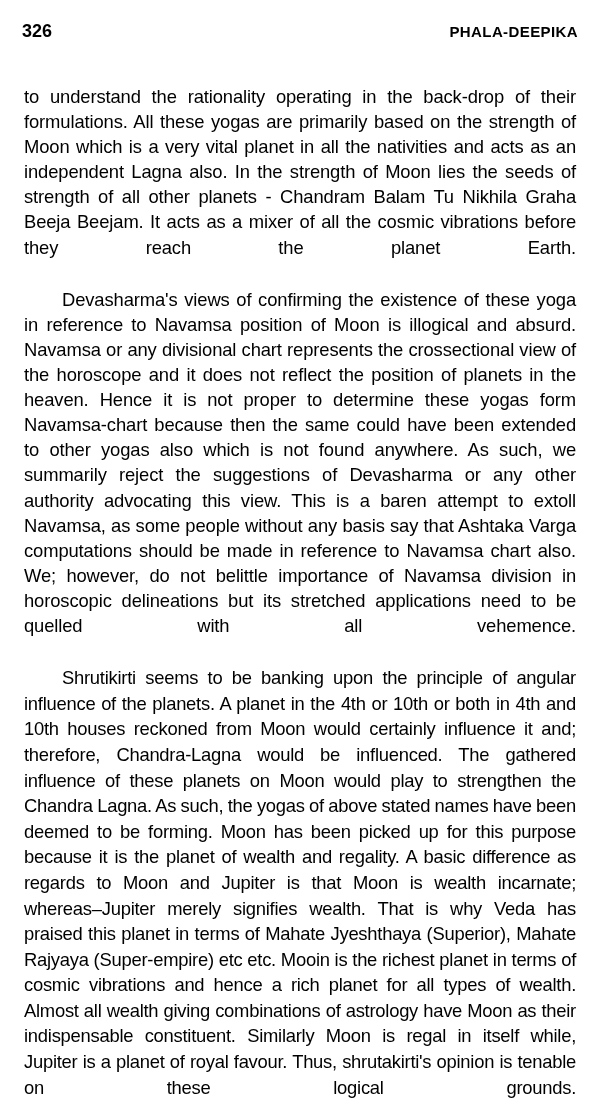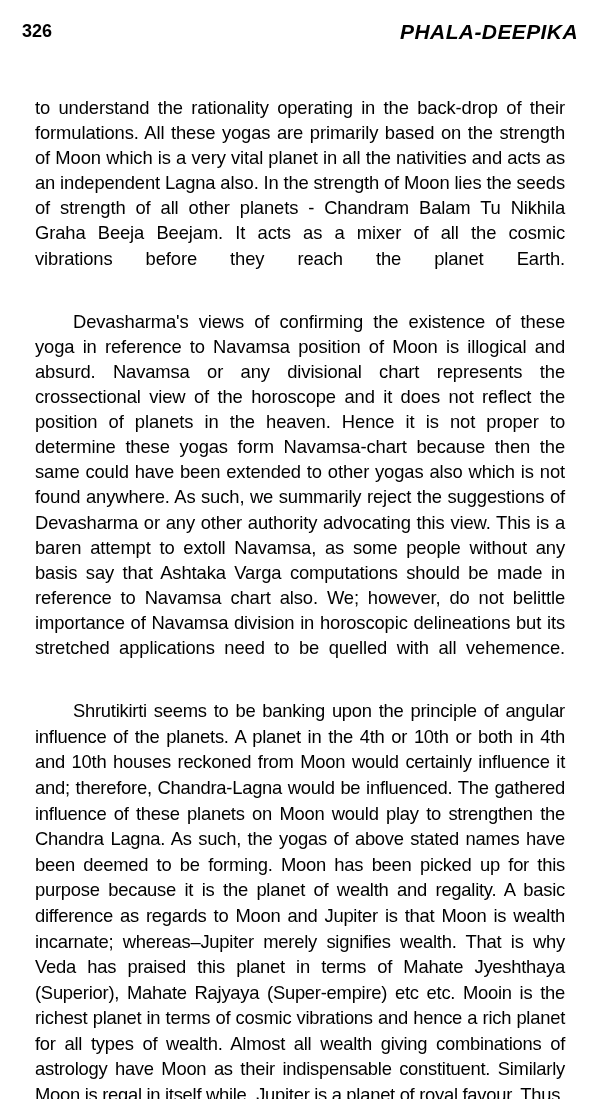--- a/index.html
+++ b/index.html
@@ -33,36 +33,35 @@
     align-items: center;
     justify-content: space-between;
   }
   .folio {
     font-size: 18px;
     font-weight: bold;
     letter-spacing: 0px;
     line-height: 1;
   }
   .book-title {
-    font-size: 21px;
+    font-size: 15px;
     font-weight: bold;
     letter-spacing: 0.4px;
     line-height: 1;
-    font-style: italic;
   }
 
   
   .text-column {
     position: absolute;
     top: 82px;
     left: 22px;
     width: 556px;
   }
   p.para {
-    margin: 13px;
+    margin: 2px;
     padding: 0;
     font-size: 18.4px;
     line-height: 25.1px;
     text-align: justify;
     text-justify: inter-word;
     letter-spacing: -0.12px;
     word-spacing: -0.2px;
     -webkit-hyphens: none;
     hyphens: none;
   }

